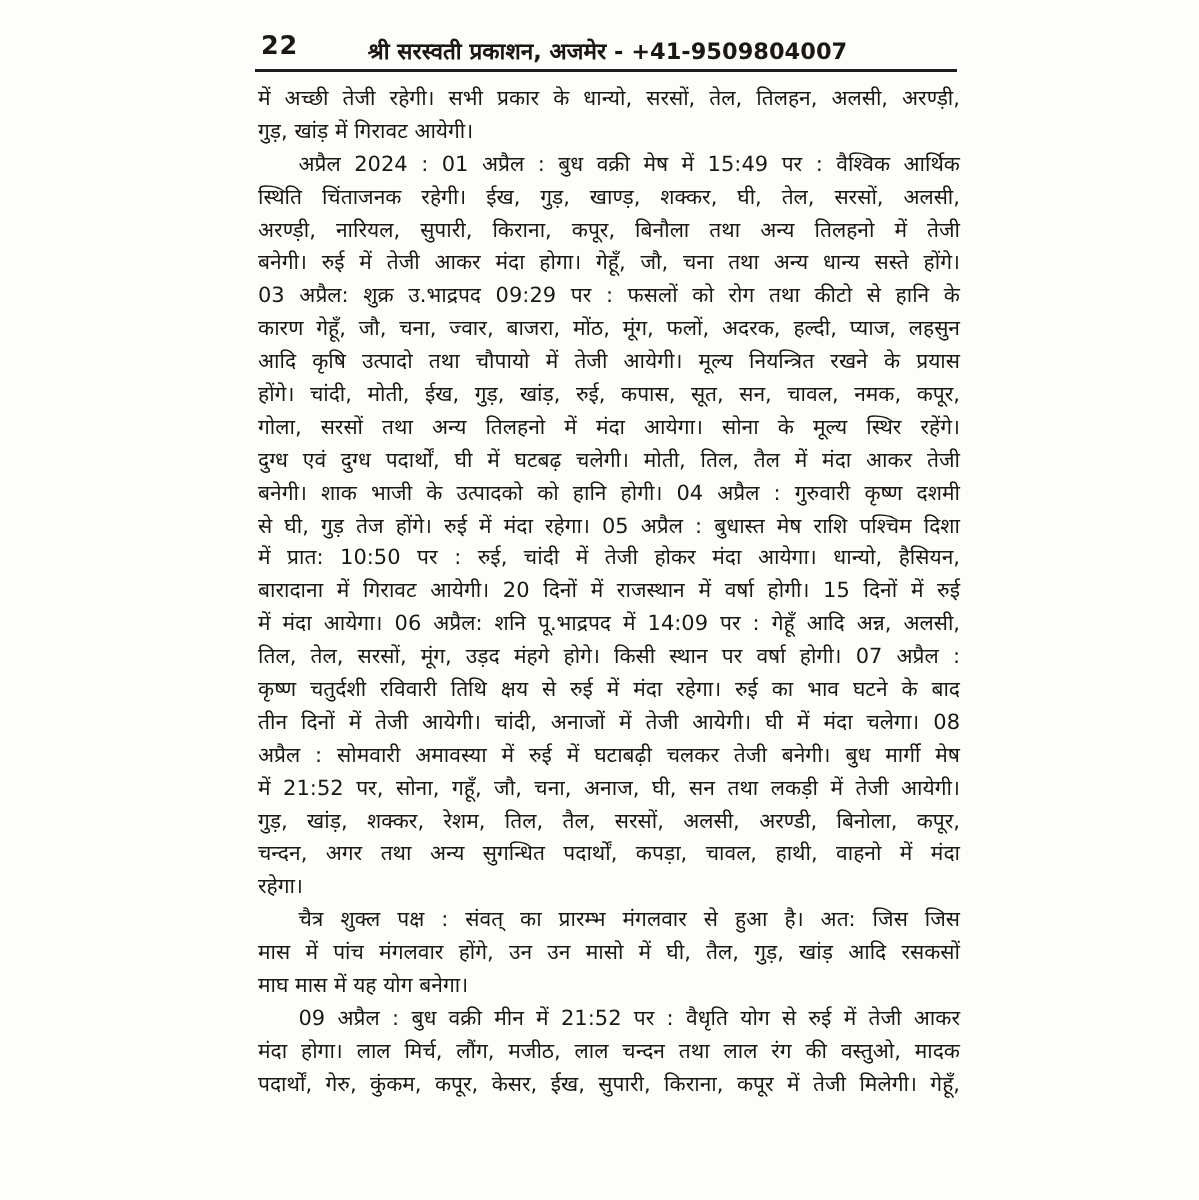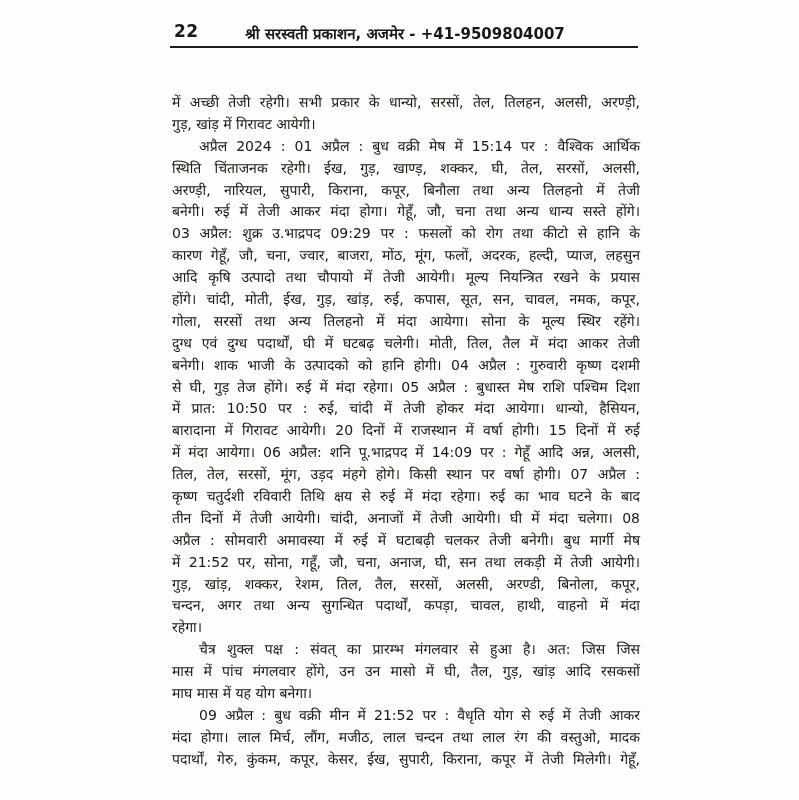--- a/index.html
+++ b/index.html
@@ -29,21 +29,20 @@
     font-weight: bold; font-size: 15px;
   }
   .rule {
     position: absolute; left: 170px; top: 46px;
     width: 468px; height: 2px;
     background: #1c1c1c;
   }
   .body-text {
     position: absolute; left: 172px; top: 56px;
     width: 468px;
-    margin-top: 36px;
   }
   .line {
     height: 21.9px; line-height: 21.9px;
     font-size: 14px;
     white-space: nowrap;
     text-align: justify;
     -moz-text-align-last: justify;
     text-align-last: justify;
   }
   .line.end {
@@ -59,21 +58,21 @@
 
 <div class="page">
   <div class="header">
     <span class="pagenum">22</span>
     <span class="htitle">श्री सरस्वती प्रकाशन, अजमेर - +41-9509804007</span>
   </div>
   <div class="rule"></div>
   <div class="body-text">
       <div class="line">में अच्छी तेजी रहेगी। सभी प्रकार के धान्यो, सरसों, तेल, तिलहन, अलसी, अरण्ड़ी,</div>
       <div class="line end">गुड़, खांड़ में गिरावट आयेगी।</div>
-      <div class="line indent">अप्रैल 2024 : 01 अप्रैल : बुध वक्री मेष में 15:14 पर : वैश्विक आर्थिक</div>
+      <div class="line indent">अप्रैल 2024 : 01 अप्रैल : बुध वक्री मेष में 15:49 पर : वैश्विक आर्थिक</div>
       <div class="line">स्थिति चिंताजनक रहेगी। ईख, गुड़, खाण्ड़, शक्कर, घी, तेल, सरसों, अलसी,</div>
       <div class="line">अरण्ड़ी, नारियल, सुपारी, किराना, कपूर, बिनौला तथा अन्य तिलहनो में तेजी</div>
       <div class="line">बनेगी। रुई में तेजी आकर मंदा होगा। गेहूँ, जौ, चना तथा अन्य धान्य सस्ते होंगे।</div>
       <div class="line">03 अप्रैल: शुक्र उ.भाद्रपद 09:29 पर : फसलों को रोग तथा कीटो से हानि के</div>
       <div class="line">कारण गेहूँ, जौ, चना, ज्वार, बाजरा, मोंठ, मूंग, फलों, अदरक, हल्दी, प्याज, लहसुन</div>
       <div class="line">आदि कृषि उत्पादो तथा चौपायो में तेजी आयेगी। मूल्य नियन्त्रित रखने के प्रयास</div>
       <div class="line">होंगे। चांदी, मोती, ईख, गुड़, खांड़, रुई, कपास, सूत, सन, चावल, नमक, कपूर,</div>
       <div class="line">गोला, सरसों तथा अन्य तिलहनो में मंदा आयेगा। सोना के मूल्य स्थिर रहेंगे।</div>
       <div class="line">दुग्ध एवं दुग्ध पदार्थों, घी में घटबढ़ चलेगी। मोती, तिल, तैल में मंदा आकर तेजी</div>
       <div class="line">बनेगी। शाक भाजी के उत्पादको को हानि होगी। 04 अप्रैल : गुरुवारी कृष्ण दशमी</div>

